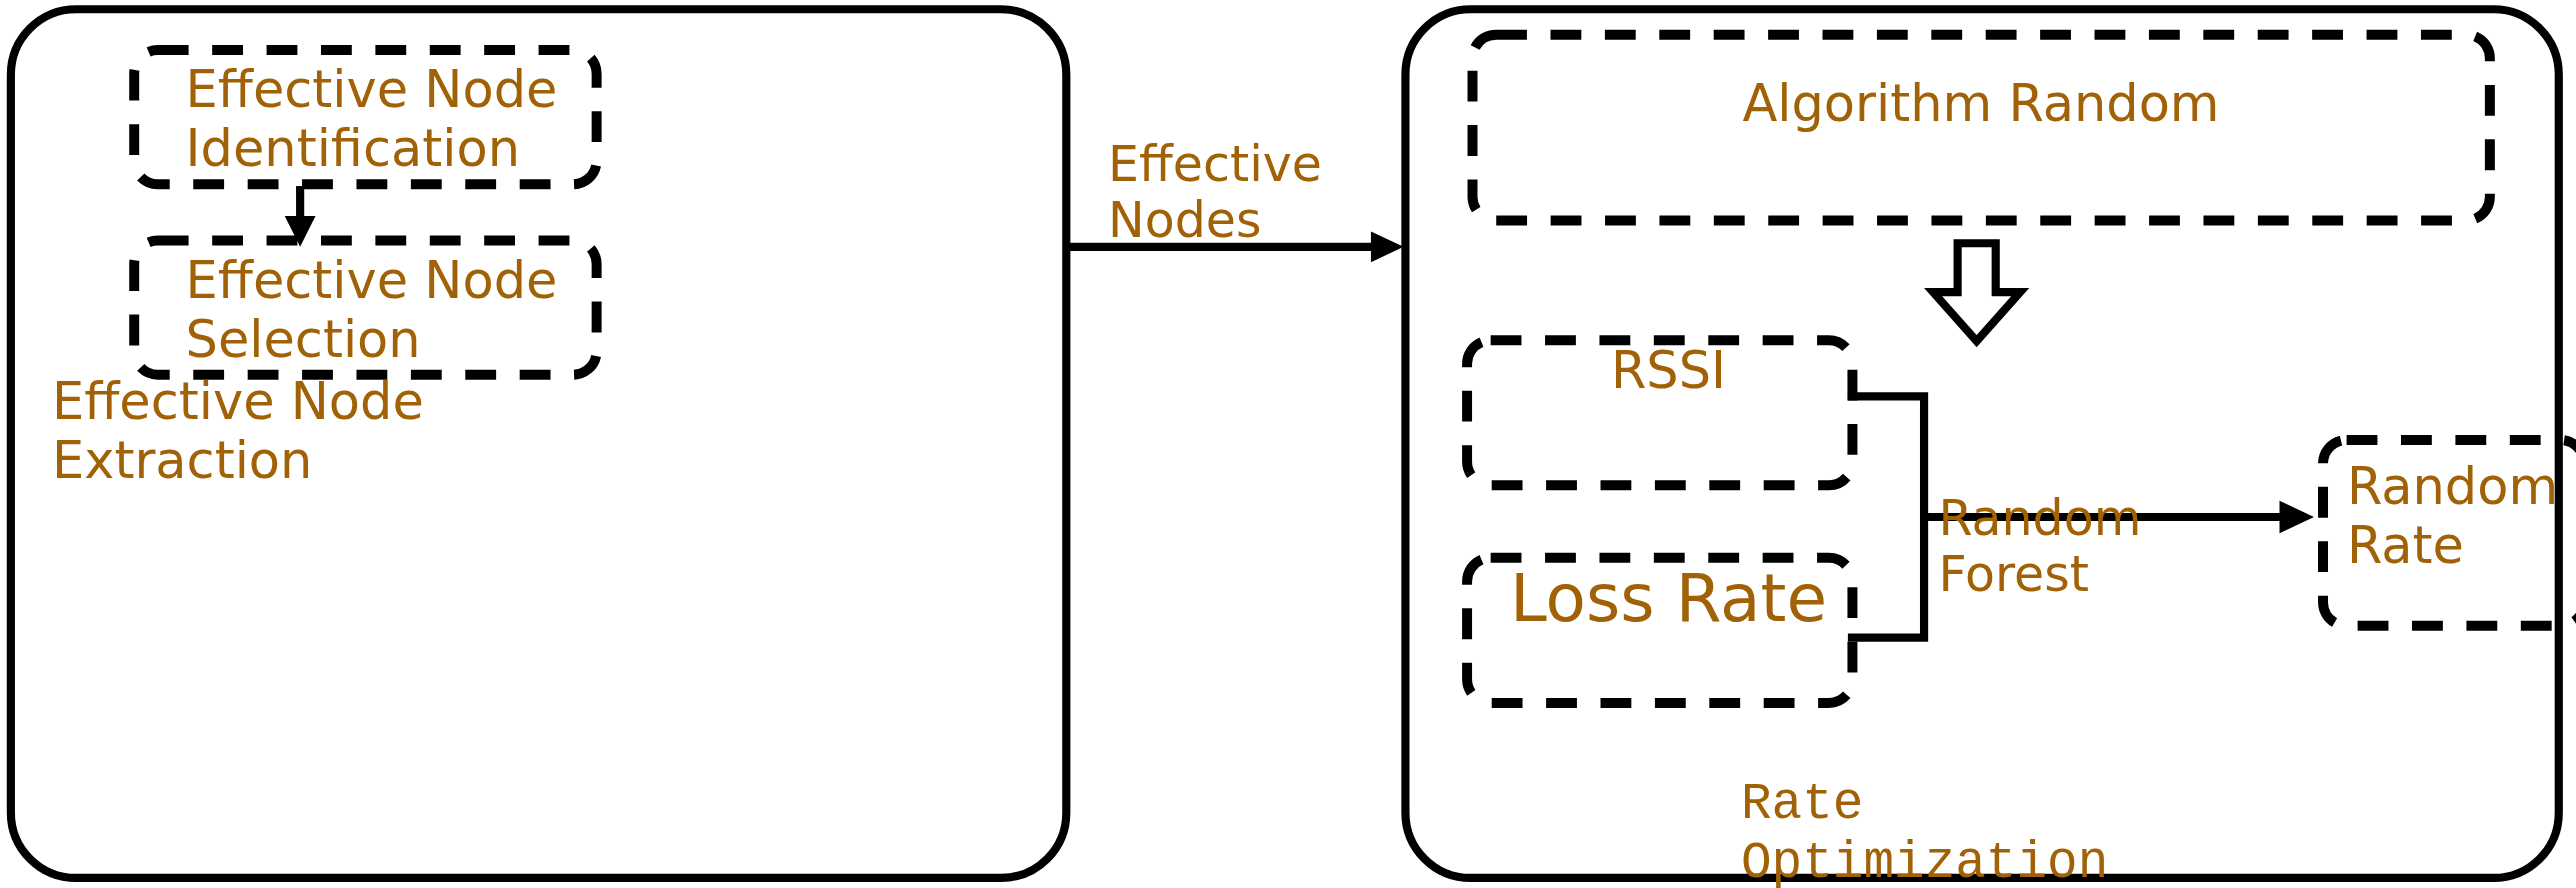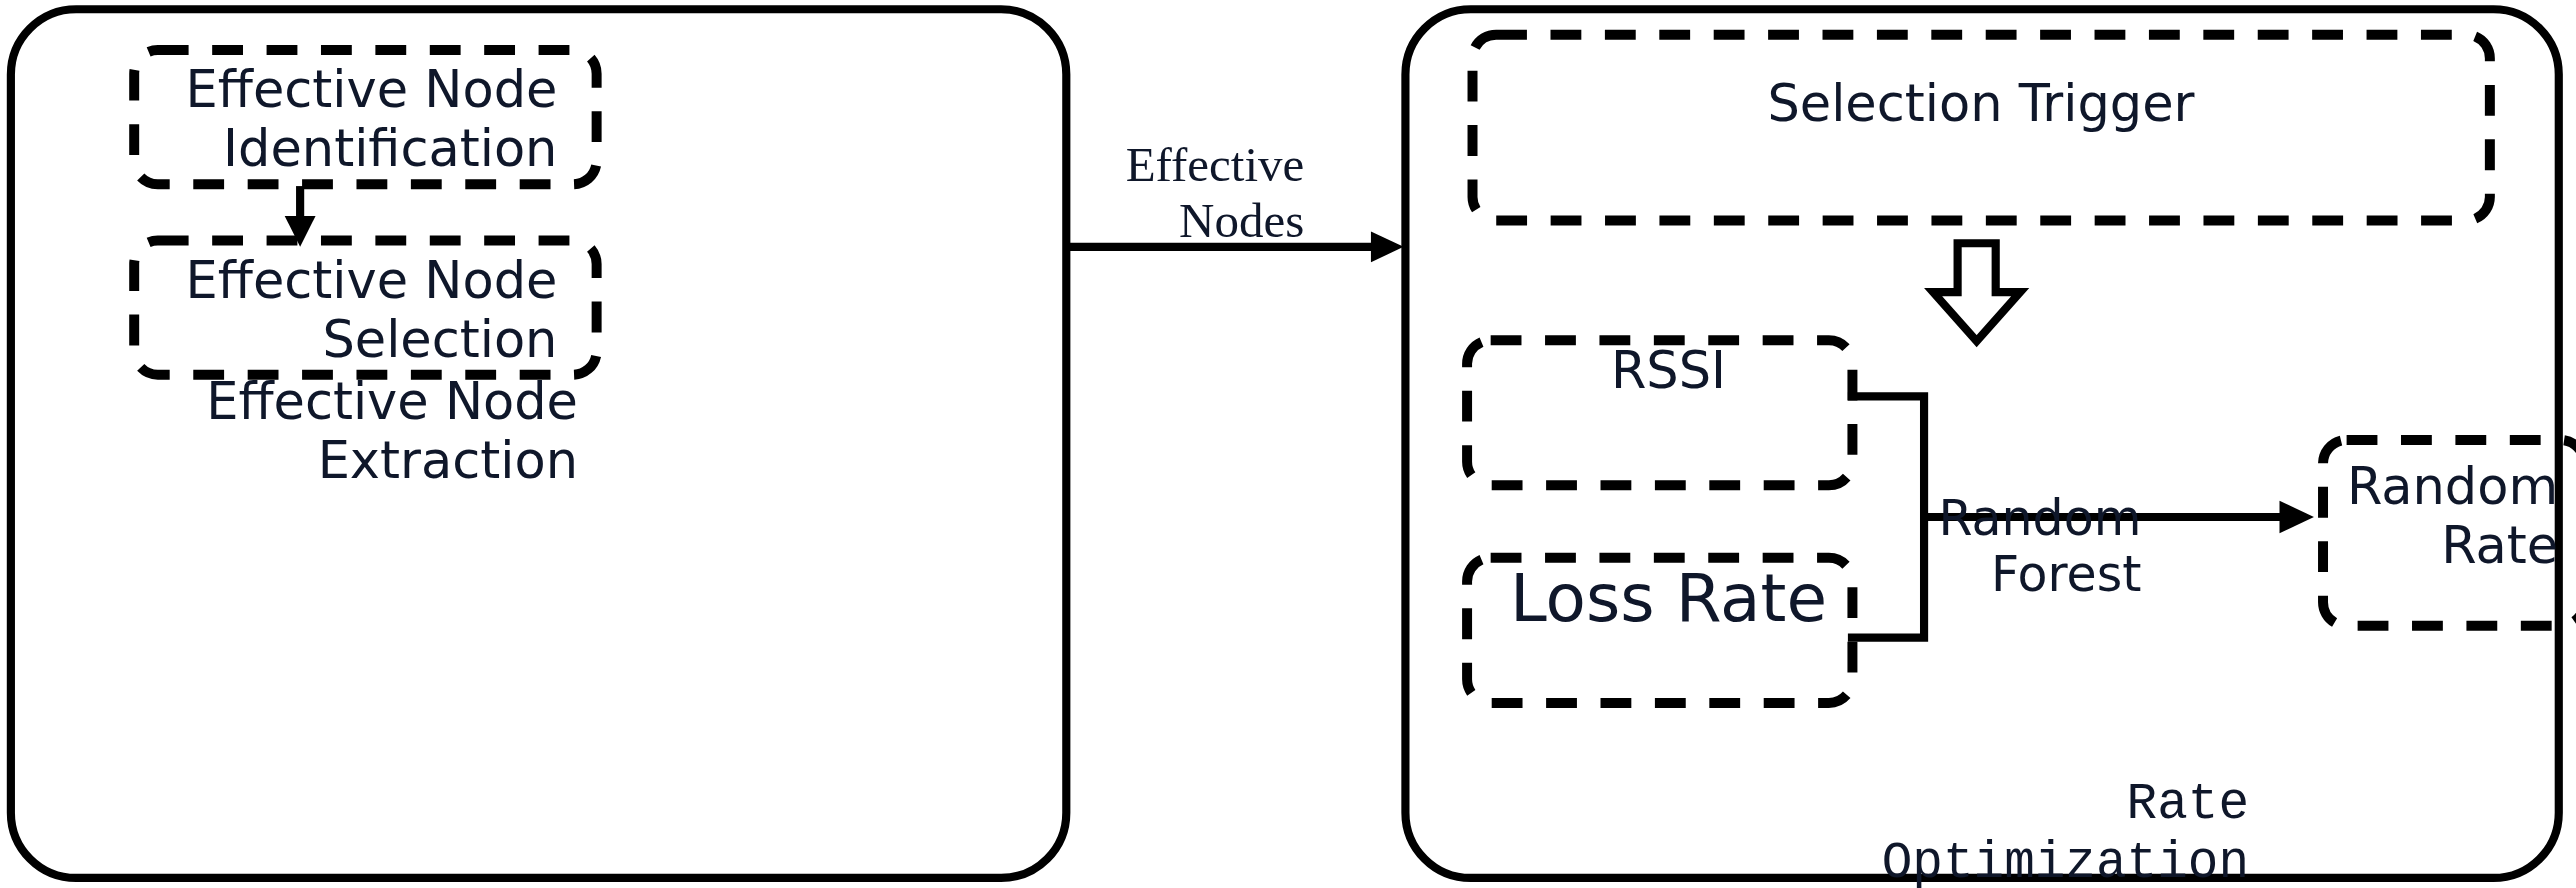--- a/index.html
+++ b/index.html
@@ -21,34 +21,34 @@
     left: 0;
     top: 0;
     width: 2576px;
     height: 889px;
   }
   .lbl {
     position: absolute;
     display: flex;
     align-items: center;
     justify-content: center;
-    text-align: right;
+    text-align: left;
     line-height: 1.14;
     white-space: pre-line;
-    color: #0f172a;
+    color: #a16207;
     pointer-events: none;
   }
 
   
   #lbl-eni    { left: 181px; top: 56px;  width: 381px; height: 127px; font-size: 51px; }
   #lbl-ens    { left: 181px; top: 247px; width: 381px; height: 127px; font-size: 51px; }
   #lbl-ene    { left: 52px;  top: 399px; width: 526px; height: 65px;  font-size: 51px; }
 
   
-  #lbl-effnodes { left: 1079px; top: 143px; width: 272px; height: 100px; font-size: 49px; font-family: Liberation Serif, serif; }
+  #lbl-effnodes { left: 1079px; top: 143px; width: 272px; height: 100px; font-size: 49px; }
 
   
   #lbl-algtrig { left: 1505px; top: 45px;  width: 952px; height: 118px; font-size: 51px; }
   #lbl-rssi    { left: 1487px; top: 335px; width: 363px;  height: 73px;  font-size: 51px; }
   #lbl-loss    { left: 1478px; top: 562px; width: 381px;  height: 73px;  font-size: 66px; }
   #lbl-rf      { left: 1904px; top: 474px; width: 272px;  height: 145px; font-size: 49px; }
   #lbl-final   { left: 2330px; top: 444px; width: 245px;  height: 145px; font-size: 51px; }
   #lbl-rateopt { left: 1741px; top: 802px; width: 508px;  height: 65px;  font-size: 51px; font-family: Liberation Mono, monospace; }
 </style>
 </head>
@@ -99,21 +99,21 @@
 Identification</div>
 
   <div class="lbl" id="lbl-ens">Effective Node
 Selection</div>
 
   <div class="lbl" id="lbl-ene">Effective Node Extraction</div>
 
   <div class="lbl" id="lbl-effnodes">Effective
 Nodes</div>
 
-  <div class="lbl" id="lbl-algtrig">Selection Trigger</div>
+  <div class="lbl" id="lbl-algtrig">Algorithm Random</div>
 
   <div class="lbl" id="lbl-rssi">RSSI</div>
 
   <div class="lbl" id="lbl-loss">Loss Rate</div>
 
   <div class="lbl" id="lbl-rf">Random
 Forest</div>
 
   <div class="lbl" id="lbl-final">Random
 Rate</div>

